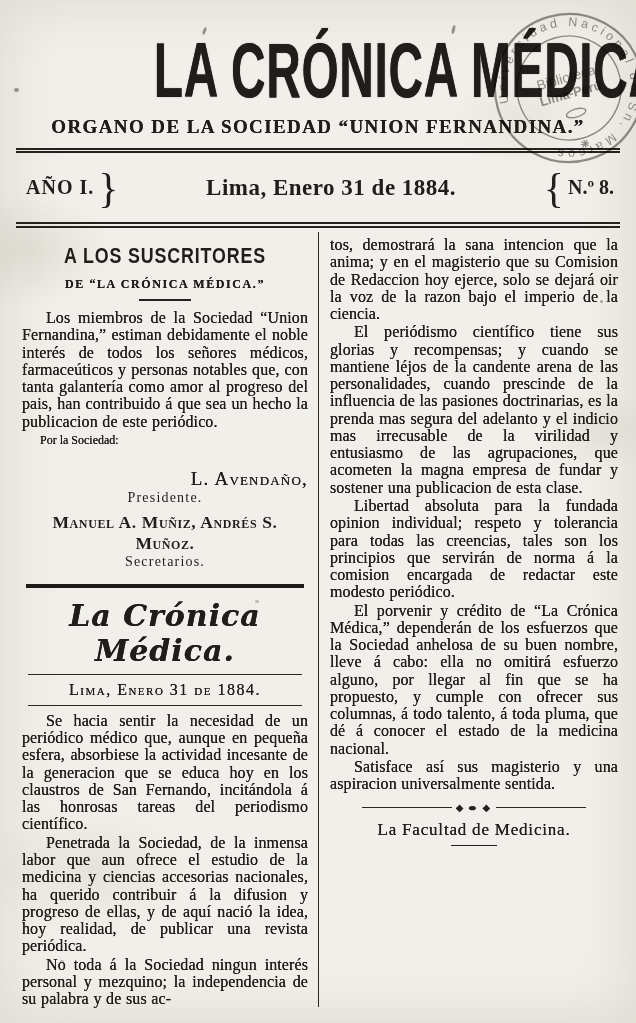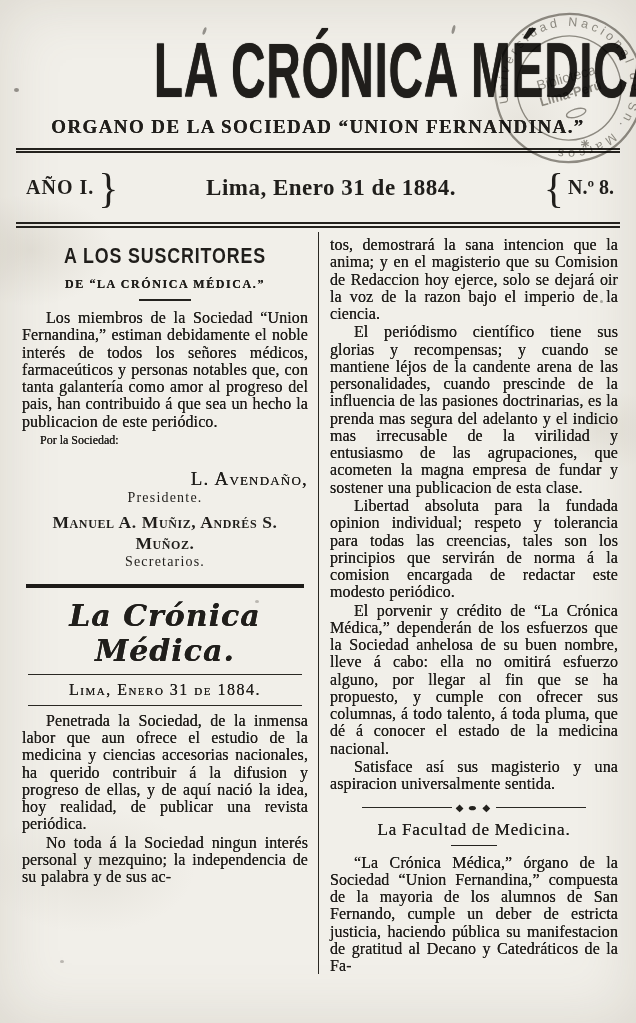--- a/index.html
+++ b/index.html
@@ -170,20 +170,21 @@
       <div class="sig-secre">Manuel A. Muñiz, Andrés S. Muñoz.</div>
       <div class="sig-role">Secretarios.</div>
 
       <div class="heavy-rule"></div>
 
       <div class="gothic-title">La Crónica Médica.</div>
       <div class="thin-rule"></div>
       <div class="ed-dateline">Lima, Enero 31 de 1884.</div>
       <div class="thin-rule"></div>
 
+      <p class="body-text">Se hacia sentir la necesidad de un periódico médico que, aunque en pequeña esfera, absorbiese la actividad incesante de la generacion que se educa hoy en los claustros de San Fernando, incitándola á las honrosas tareas del periodismo científico.</p>
       <p class="body-text">Penetrada la Sociedad, de la inmensa labor que aun ofrece el estudio de la medicina y ciencias accesorias nacionales, ha querido contribuir á la difusion y progreso de ellas, y de aquí nació la idea, hoy realidad, de publicar una revista periódica.</p>
       <p class="body-text">No toda á la Sociedad ningun interés personal y mezquino; la independencia de su palabra y de sus ac-</p>
     </div>
 
     <div class="col col-right">
       <p class="body-text" style="text-indent:0">tos, demostrará la sana intencion que la anima; y en el magisterio que su Comision de Redaccion hoy ejerce, solo se dejará oir la voz de la razon bajo el imperio de la ciencia.</p>
       <p class="body-text">El periódismo científico tiene sus glorias y recompensas; y cuando se mantiene léjos de la candente arena de las personalidades, cuando prescinde de la influencia de las pasiones doctrinarias, es la prenda mas segura del adelanto y el indicio mas irrecusable de la virilidad y entusiasmo de las agrupaciones, que acometen la magna empresa de fundar y sostener una publicacion de esta clase.</p>
       <p class="body-text">Libertad absoluta para la fundada opinion individual; respeto y tolerancia para todas las creencias, tales son los principios que servirán de norma á la comision encargada de redactar este modesto periódico.</p>
       <p class="body-text">El porvenir y crédito de “La Crónica Médica,” dependerán de los esfuerzos que la Sociedad anhelosa de su buen nombre, lleve á cabo: ella no omitirá esfuerzo alguno, por llegar al fin que se ha propuesto, y cumple con ofrecer sus columnas, á todo talento, á toda pluma, que dé á conocer el estado de la medicina nacional.</p>
       <p class="body-text">Satisface así sus magisterio y una aspiracion universalmente sentida.</p>
@@ -194,17 +195,16 @@
           <span>◆</span>
           <span class="oval">●</span>
           <span>◆</span>
         </span>
         <span class="orn-line"></span>
       </div>
 
       <div class="article-head">La Facultad de Medicina.</div>
       <div class="article-rule"></div>
 
-      <p class="body-text">“La Crónica Médica,” órgano de la Sociedad “Union Fernandina,” compuesta de la mayoria de los alumnos de San Fernando, cumple un deber de estricta justicia, haciendo pública su manifestacion de gratitud al Decano y Catedráticos de la Fa-</p>
     </div>
   </div>
 
 </div>
 
 </body></html>

